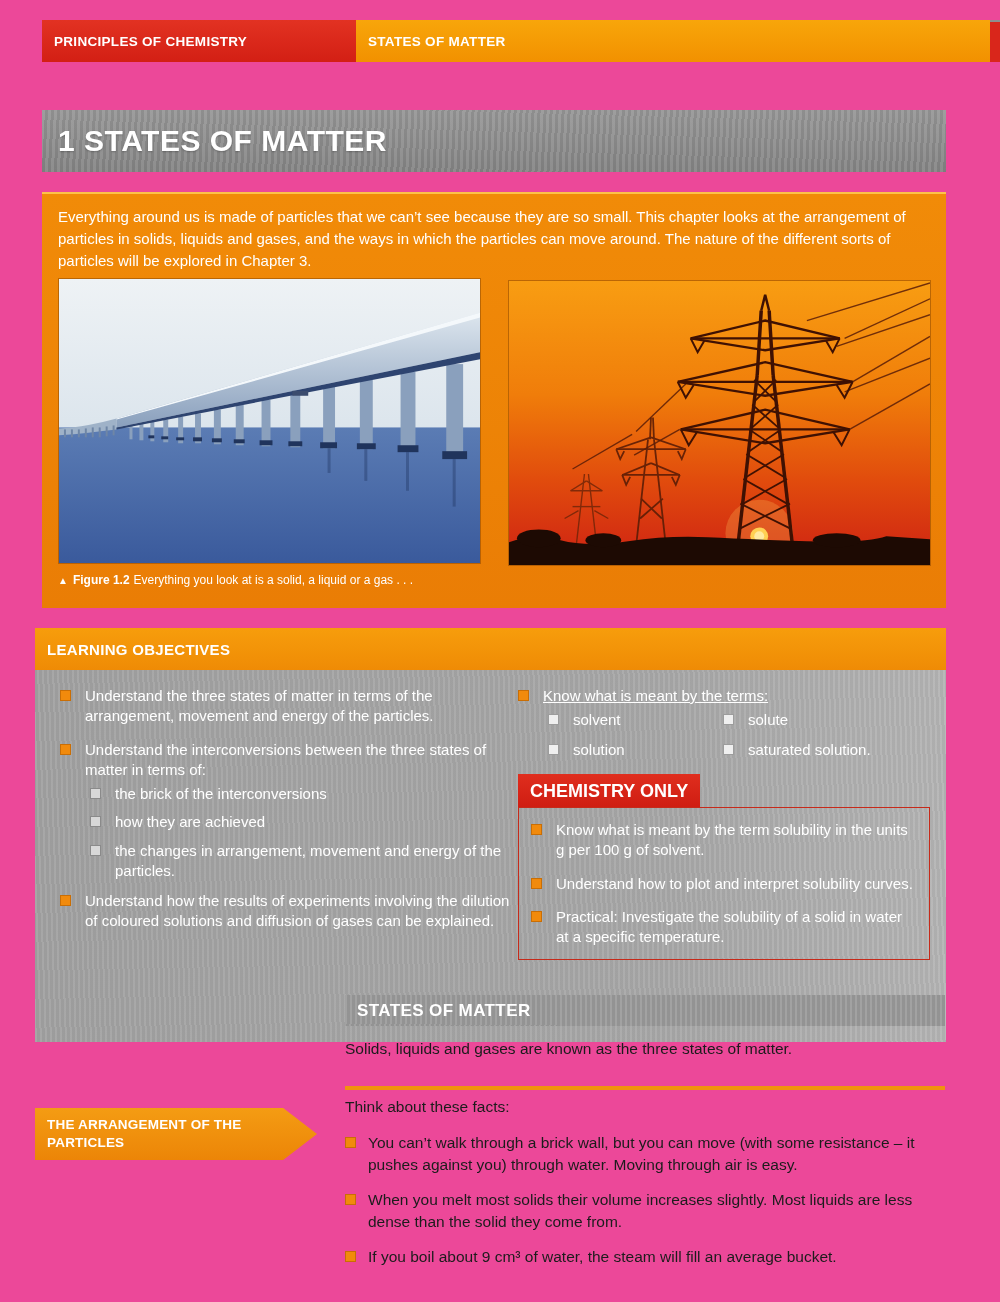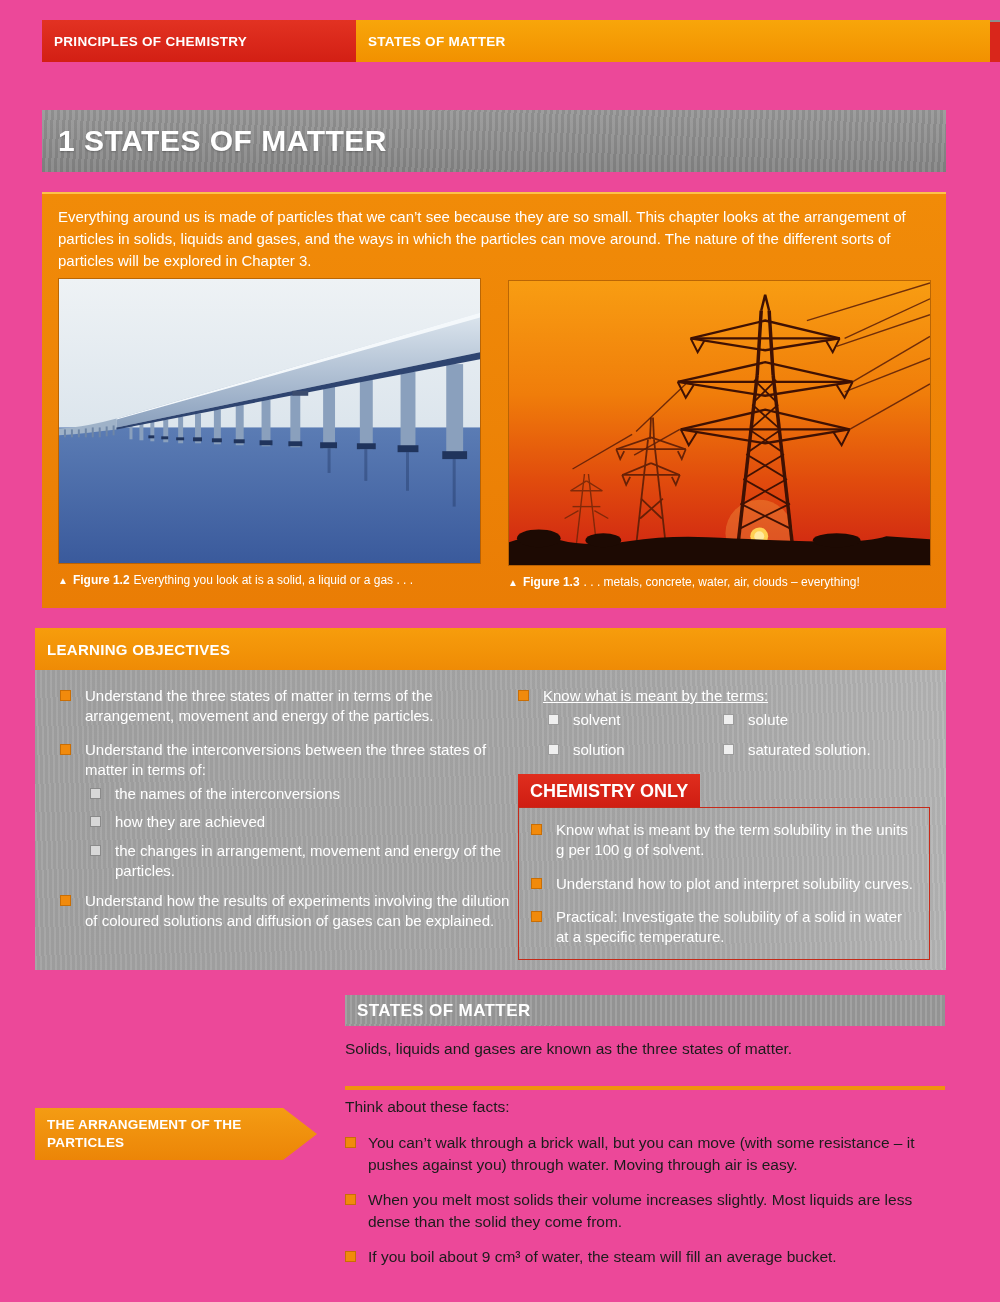--- a/index.html
+++ b/index.html
@@ -40,21 +40,21 @@
   .fig-img { width:423px; height:286px; display:block; border:1px solid rgba(90,40,0,.35); }
   .fig-caption { margin-top:9px; color:#fff; font-size:12px; line-height:1.3; }
   .fig-caption .tri { font-size:10px; margin-right:5px; }
   .fig-caption b { font-weight:bold; margin-right:4px; }
 
   
   .lopanel { position:absolute; left:35px; top:628px; width:911px; height:330px; }
   .lo-head { height:42px; background:linear-gradient(180deg,#f79d0c,#ef8b05);
              display:flex; align-items:center; padding-left:12px;
              color:#fff; font-weight:bold; font-size:15px; letter-spacing:.3px; }
-  .lo-body { position:relative; height:300px; background:#a7a7a7;
+  .lo-body { position:relative; height:372px; background:#a7a7a7;
              background-image:repeating-linear-gradient(88deg, rgba(255,255,255,.05) 0 2px, rgba(0,0,0,.04) 2px 5px),
                               linear-gradient(90deg,#a2a2a2,#a9a9a9 70%,#b5b5b5);
              color:#fff; font-size:15px; line-height:1.35;padding-left:38px; }
   .lo-col-left  { position:absolute; left:25px;  top:16px; width:452px; }
   .lo-col-right { position:absolute; left:483px; top:16px; width:412px; }
   .lo-item { display:flex; margin-bottom:13px; }
   .sq { flex:0 0 auto; width:11px; height:11px; margin-top:4px; margin-right:14px; }
   .sq-orange { background:#f18a0c; border:1px solid #c96e05; }
   .sq-grey   { background:#d8d8d8; border:1px solid #8a8a8a; }
   .sq-white  { background:#efefef; border:1px solid #9c9c9c; }
@@ -289,43 +289,40 @@
             <path d="M173,150 l8,16 l8,-13"></path>
               <path d="M343,150 l-8,16 l-8,-13"></path>
           </g>
         </g>
 
         <path d="M0,264 Q25,255 52,262 T120,263 T200,259 T300,263 T380,258 L424,261 L424,287 L0,287 Z" fill="#1d0a03"></path>
         <ellipse cx="30" cy="260" rx="22" ry="9" fill="#1d0a03"></ellipse>
         <ellipse cx="95" cy="262" rx="18" ry="7" fill="#1d0a03"></ellipse>
         <ellipse cx="330" cy="262" rx="24" ry="7" fill="#1d0a03"></ellipse>
       </svg>
-      <div class="fig-caption">
-        <span class="tri">▲</span><b>Figure 1.3</b><span>. . . metals, concrete, water, air, clouds – everything!</span>
-      </div>
     </div>
   </div>
 
   <div class="lopanel">
     <div class="lo-head">LEARNING OBJECTIVES</div>
     <div class="lo-body">
 
       <div class="lo-col-left">
         <div class="lo-item">
           <span class="sq sq-orange"></span>
           <p>Understand the three states of matter in terms of the arrangement, movement and energy of the particles.</p>
         </div>
         <div class="lo-item" style="margin-bottom:4px;">
           <span class="sq sq-orange"></span>
           <p>Understand the interconversions between the three states of matter in terms of:</p>
         </div>
         <div class="lo-subs">
           <div class="lo-sub">
             <span class="sq sq-grey"></span>
-            <p>the names of the interconversions</p>
+            <p>the brick of the interconversions</p>
           </div>
           <div class="lo-sub">
             <span class="sq sq-grey"></span>
             <p>how they are achieved</p>
           </div>
           <div class="lo-sub">
             <span class="sq sq-grey"></span>
             <p>the changes in arrangement, movement and energy of the particles.</p>
           </div>
         </div>

